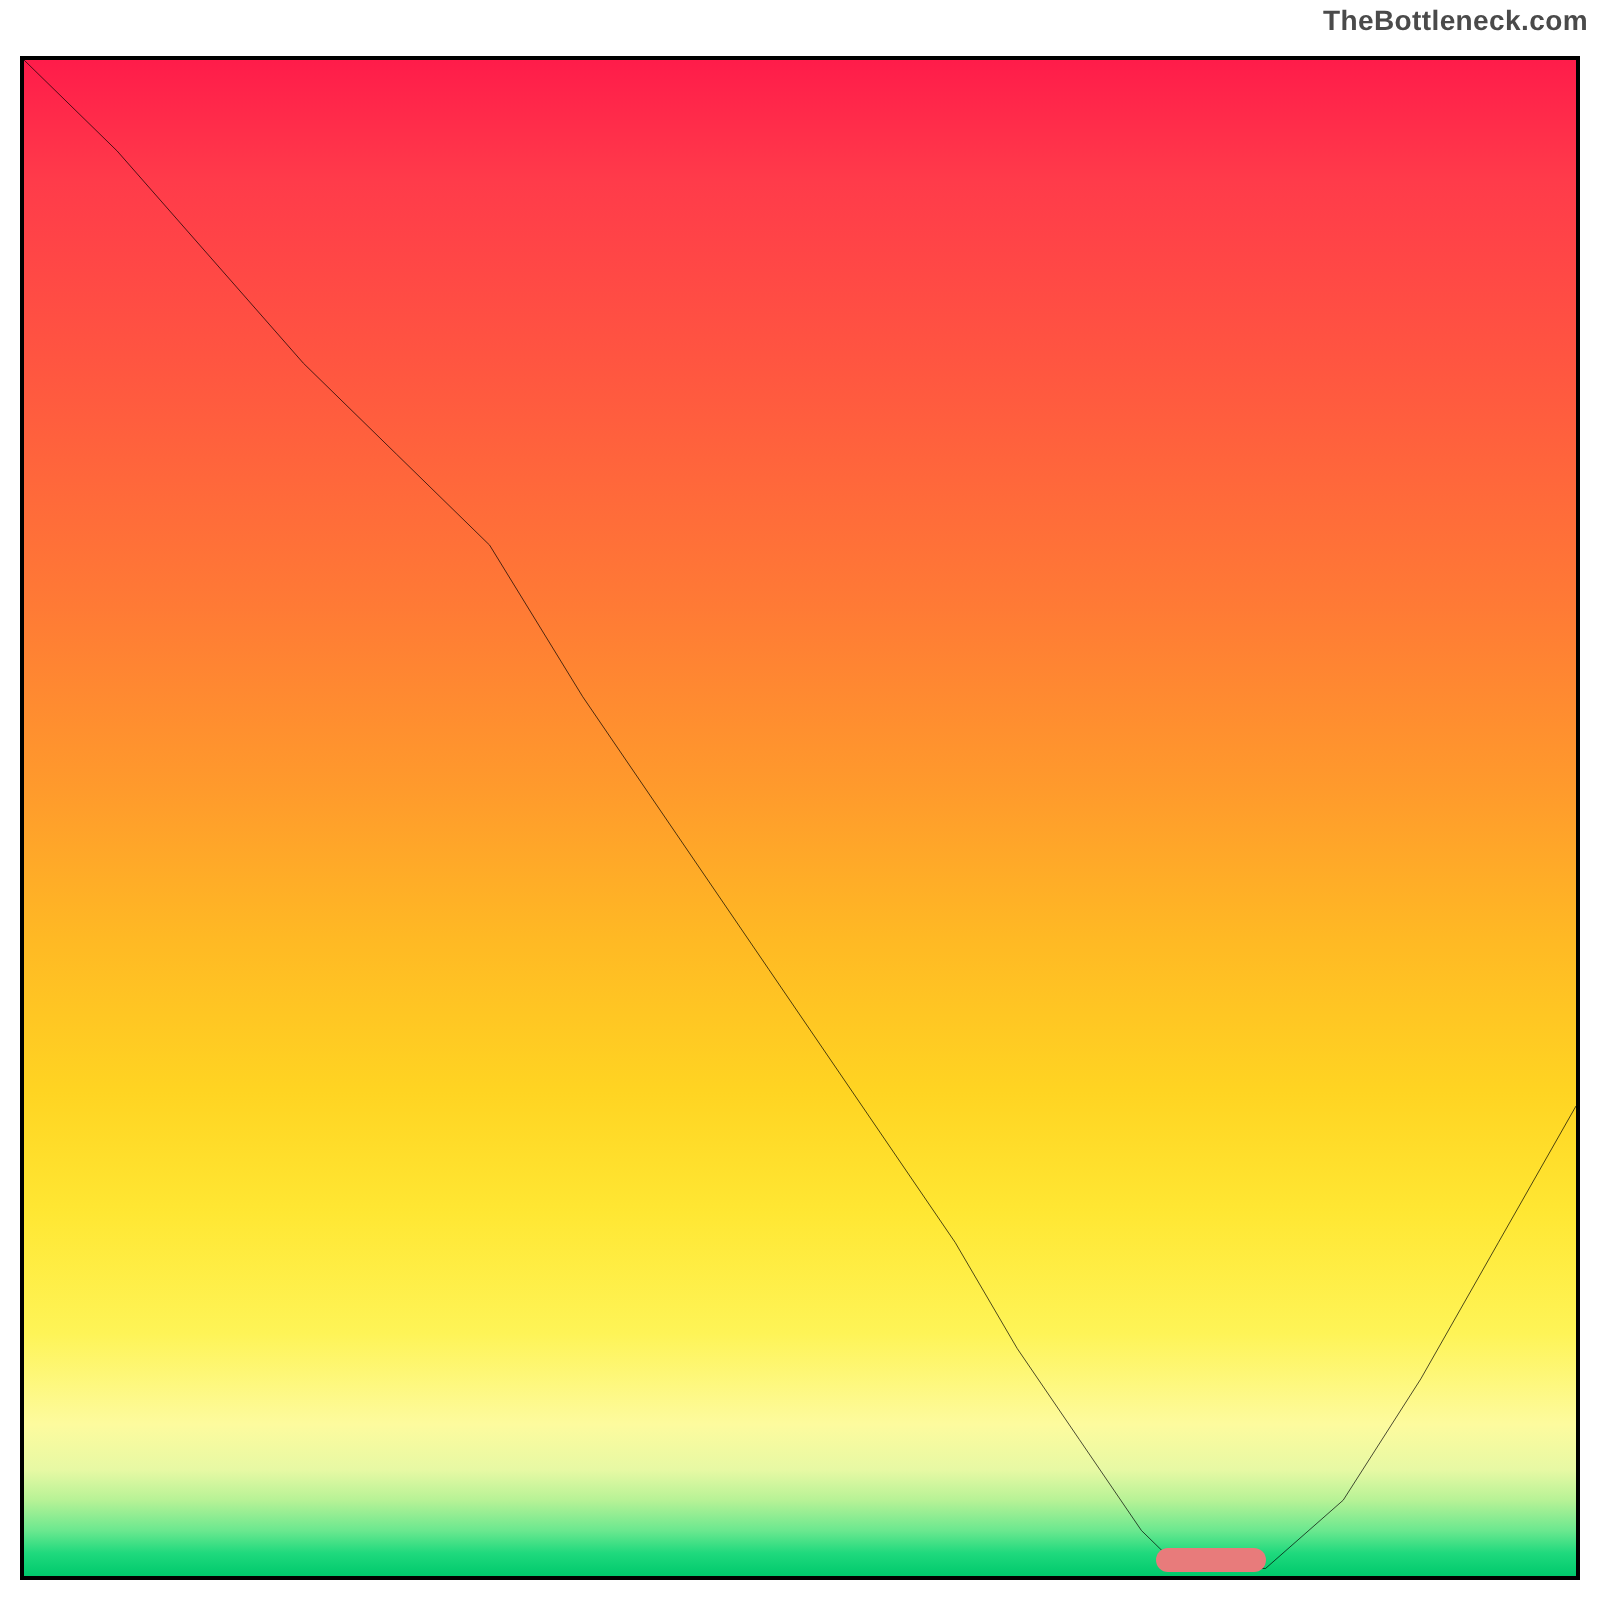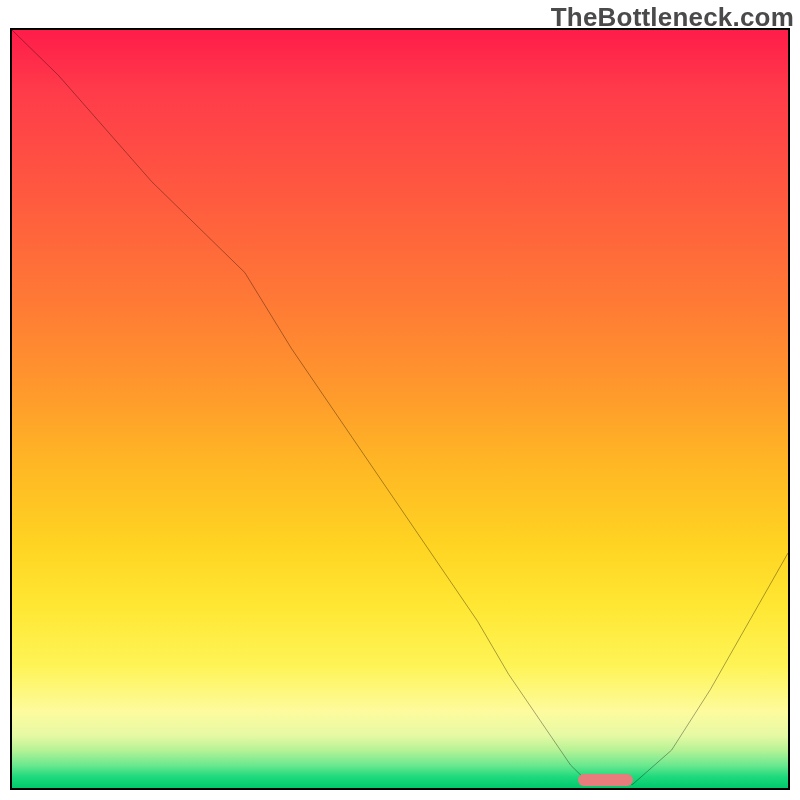--- a/index.html
+++ b/index.html
@@ -12,21 +12,21 @@
   }
   .outer {
     position: relative;
     width: 800px;
     height: 800px;
   }
   .watermark {
     position: absolute;
     top: 2px;
     right: 6px;
-    font-size: 26px;
+    font-size: 14px;
     font-weight: 600;
     color: #4a4a4a;
     letter-spacing: 0.2px;
   }
   .frame {
     position: absolute;
     left: 10px;
     top: 28px;
     width: 780px;
     height: 762px;

